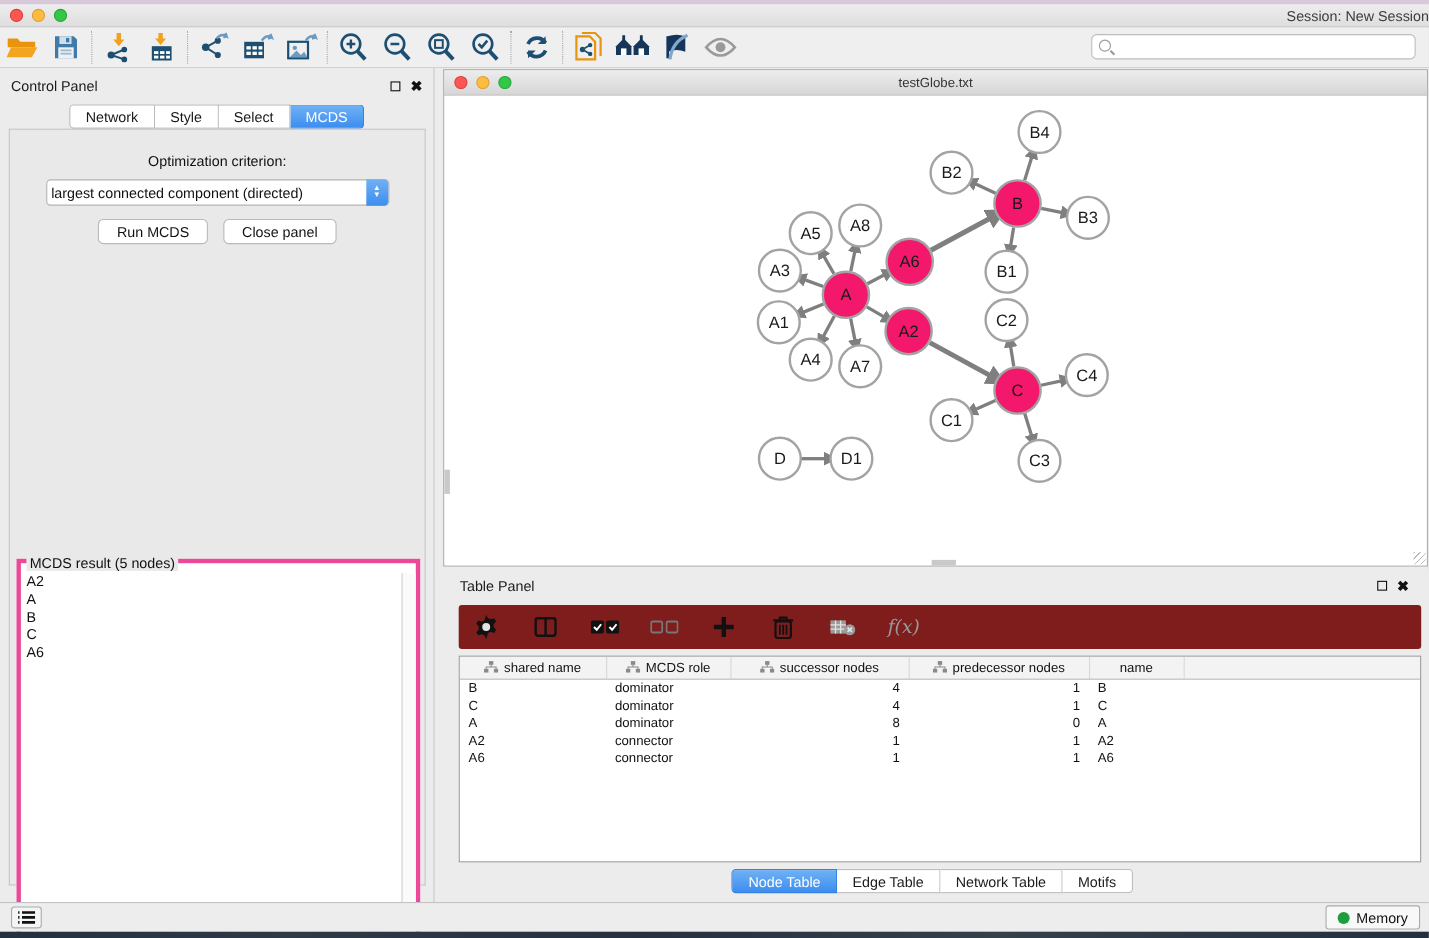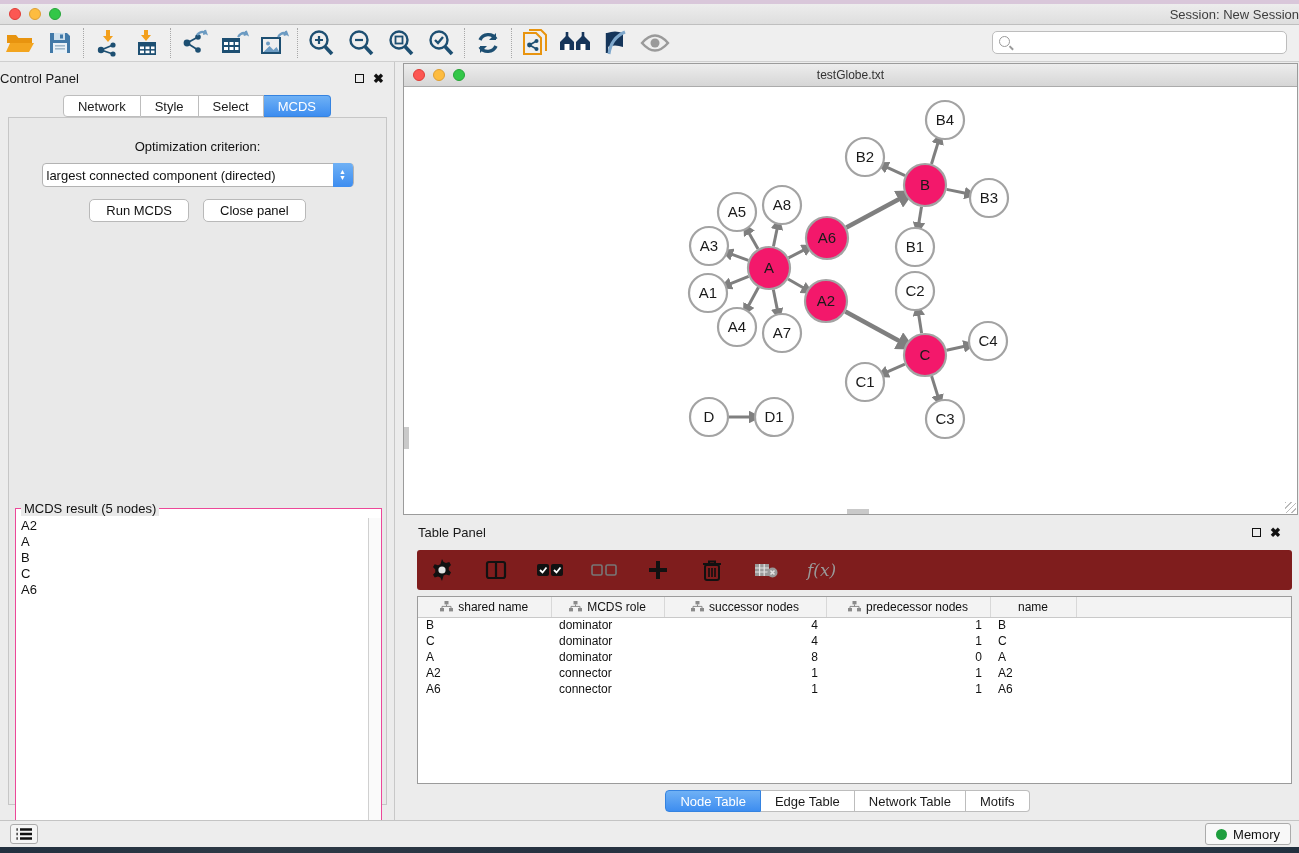--- a/index.html
+++ b/index.html
@@ -35,21 +35,21 @@
   .search-glyph::after { content:""; position:absolute; left:9px; top:10px; width:5px; height:1.5px;
     background:#9a9a9a; transform:rotate(45deg); }
 
   
   .main { position:absolute; left:0; top:62px; width:1299px; height:758px; background:#ECECEC; }
 
   
   .control-panel { position:absolute; left:0; top:0; width:395px; height:758px; background:#ECECEC;
     border-right:1px solid #C8C8C8; }
   .panel-header { position:absolute; left:0; top:5px; width:100%; height:22px; display:flex; align-items:center; }
-  .panel-header .ph-title { font-size:13px; color:#1a1a1a; }
+  .panel-header .ph-title { margin-left:10px; font-size:13px; color:#1a1a1a; }
   .ph-buttons { position:absolute; right:10px; display:flex; gap:9px; align-items:center; }
   .float-btn { width:9px; height:9px; border:1.5px solid #111; display:inline-block; }
   .close-btn { font-size:13px; font-weight:bold; color:#111; line-height:1; }
 
   .seg-tabs { position:absolute; left:0; top:33px; width:100%; display:flex; justify-content:center; z-index:3; }
   .seg-tab { height:22px; padding:2px 14px; background:#fff; border:1px solid #BDBDBD; border-left:none;
     font-size:13px; color:#1a1a1a; display:flex; align-items:center; }
   .seg-tab:first-child { border-left:1px solid #BDBDBD; border-radius:4px 0 0 4px; }
   .seg-tab:last-child { border-radius:0 4px 4px 0; }
   .seg-tab.active { background:linear-gradient(#6FB1F5,#3D8DF0); border-color:#3583E0; color:#fff; }
@@ -61,21 +61,21 @@
     border:1px solid #B3B3B3; border-radius:4px; font-size:13px; color:#111;
     display:flex; align-items:center; padding-left:4px; }
   .combo-stepper { position:absolute; right:0; top:-1px; width:20px; height:24px;
     background:linear-gradient(#6FB1F5,#3D8DF0); border-radius:0 4px 4px 0; display:flex; flex-direction:column;
     align-items:center; justify-content:center; color:#fff; font-size:7px; line-height:6px; }
   .btn-row { display:flex; justify-content:center; gap:14px; margin-top:12px; }
   .mac-btn { height:23px; padding:0 16px; background:#fff; border:1px solid #B9B9B9; border-radius:5px;
     font-size:13px; color:#111; display:flex; align-items:center; }
 
   .result-group { position:absolute; left:6px; top:390px; width:367px; height:345px;
-    border:1px solid #ec4899; background:#fff; }
+    border:4px solid #ec4899; background:#fff; }
   .result-legend { position:absolute; left:5px; top:-8px; background:#E9E9E9; padding:0 3px; font-size:13px; color:#111; }
   .result-list { position:absolute; left:1px; top:9px; bottom:1px; right:14px; overflow:hidden;
     font-size:13px; color:#111; padding-left:4px; }
   .result-list div { line-height:16px; }
   .result-scrollbar { position:absolute; right:0; top:9px; bottom:1px; width:13px; background:#FAFAFA;
     border-left:1px solid #D0D0D0; }
 
   
   .network-window { position:absolute; left:403px; top:1px; width:895px; height:452px;
     border:1px solid #9B9B9B; background:#fff; }

